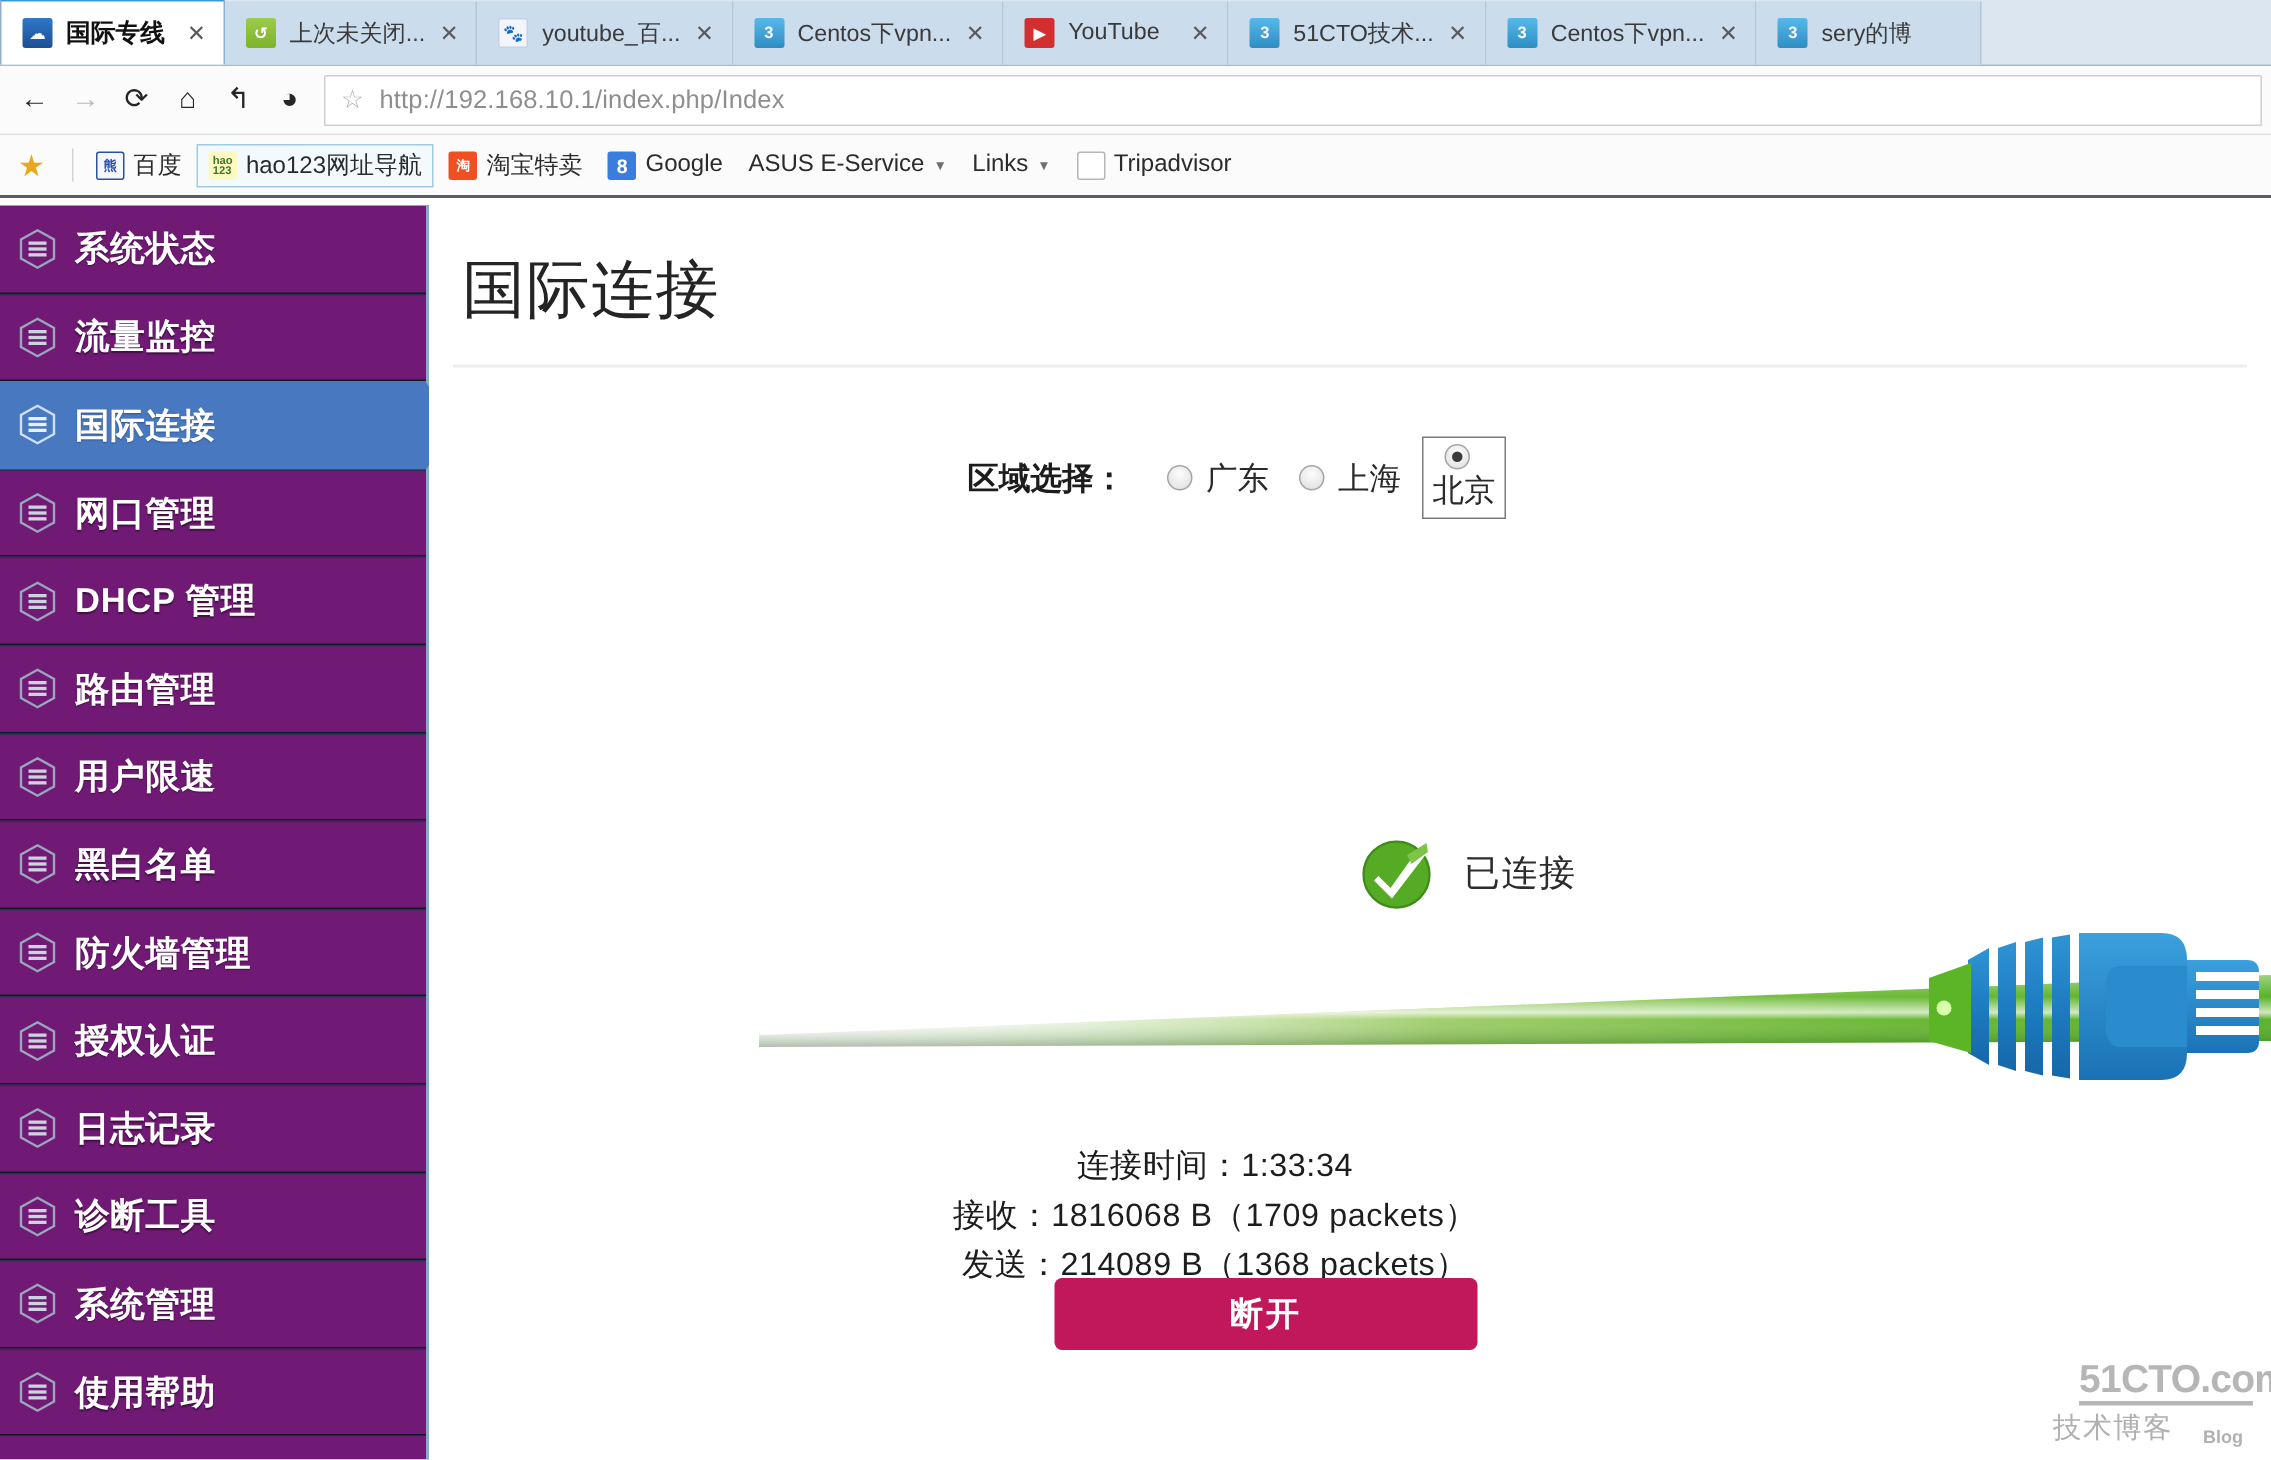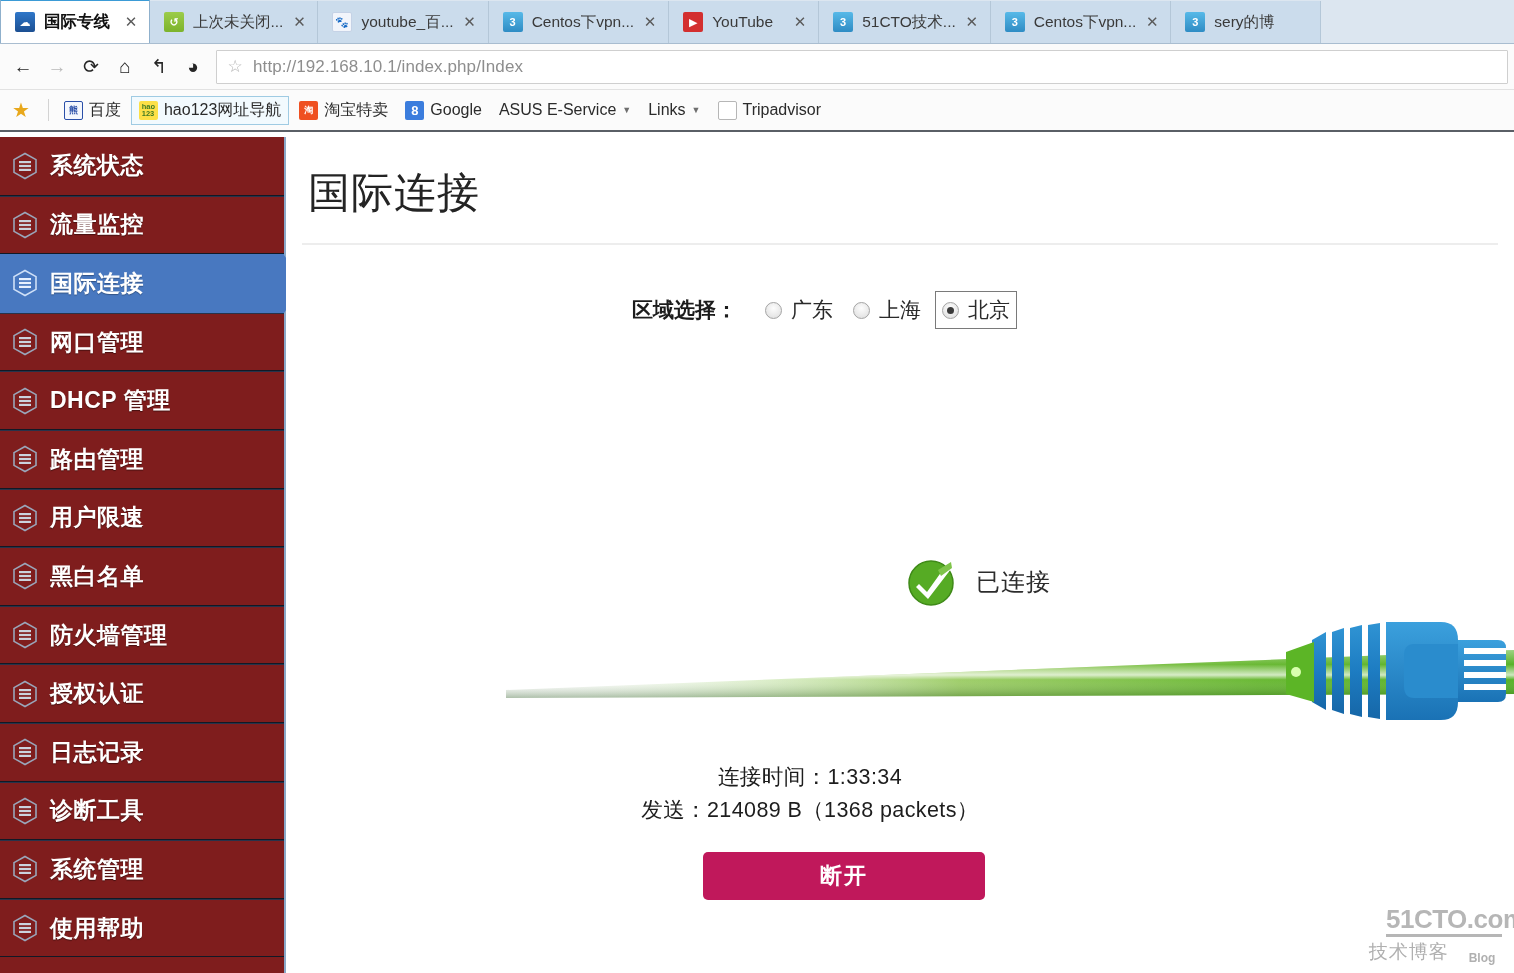--- a/index.html
+++ b/index.html
@@ -100,38 +100,38 @@
   }
   .bm.boxed { border: 1px solid #9fcbe3; background: #f2fafe; }
   .bm-ico {
     width: 19px; height: 19px; flex: 0 0 19px;
     margin-right: 6px; border-radius: 2px;
     display:flex; align-items:center; justify-content:center;
     font-size: 9px; color: #fff; font-weight: bold; line-height: 1;
     overflow: hidden;
   }
   .ico-baidu { background: #f4f7fd; border: 1px solid #2a4fa8; color:#2a4fa8; }
-  .ico-hao   { background: #fde047; color: #3f7a23; font-size:7.5px; flex-direction:column; }
+  .ico-hao   { background: #fef9c3; color: #3f7a23; font-size:7.5px; flex-direction:column; }
   .ico-tao   { background: #ef5021; }
   .ico-g     { background: #3b7ddd; font-size: 13px; }
   .ico-doc   { background: #fff; border: 1px solid #b6b6b6; }
   .caret { margin-left: 6px; font-size: 9px; color: #6e6e6e; }
 
   
   .appbody {
     position: absolute; left: 0; top: 137px;
     width: 1514px; height: 836px;
     background: #ffffff;
     display: flex;
   }
 
   
   .sidebar {
     width: 286px; flex: 0 0 286px;
-    background: #7f1d1d;
+    background: #701a75;
     border-right: 2px solid #8aa8c8;
     position: relative;
   }
   .nav-item {
     height: 58.6px;
     display: flex; align-items: center;
     padding-left: 10px;
     border-bottom: 1px solid #111926;
     border-top: 1px solid #27334a;
     position: relative;
@@ -182,21 +182,21 @@
   .region-label {
     font-size: 21px; font-weight: bold; color: #1c1c1c;
     margin-right: 22px;
   }
   .radio-opt {
     display: flex; align-items: center;
     margin-right: 8px;
     padding: 4px 6px;
     font-size: 21px; color: #2a2a2a;
   }
-  .radio-opt.focused { border: 1px solid #7a7a7a; }
+  .radio-opt.focused { border: 1px solid #7a7a7a; flex-direction: column; }
   .radio-dot {
     width: 17px; height: 17px; flex: 0 0 17px;
     border-radius: 50%;
     background: radial-gradient(circle at 50% 35%, #fdfdfd, #dcdcdc);
     border: 1px solid #a4a4a4;
     margin-right: 9px;
     position: relative;
   }
   .radio-opt.on .radio-dot::after {
     content: "";
@@ -619,20 +619,21 @@
             <rect x="178" y="78" width="42" height="6" fill="#fff"></rect>
 
             <path d="M0 46 L28 36 L28 96 L0 88 Z" fill="#5cb526"></path>
             <circle cx="10" cy="66" r="5" fill="#d8ffae"></circle>
           </svg>
         </span>
       </div>
 
       <div class="stats">
         <div class="stat-line">连接时间：1:33:34</div>
+        <div class="stat-line">接收：1816068 B（1709 packets）</div>
         <div class="stat-line">发送：214089 B（1368 packets）</div>
       </div>
 
       <div class="disconnect-wrap">
         <button class="disconnect-btn">断开</button>
       </div>
 
       <div class="watermark">
         <div class="wm-top">51CTO.com</div>
         <div class="wm-bot">

